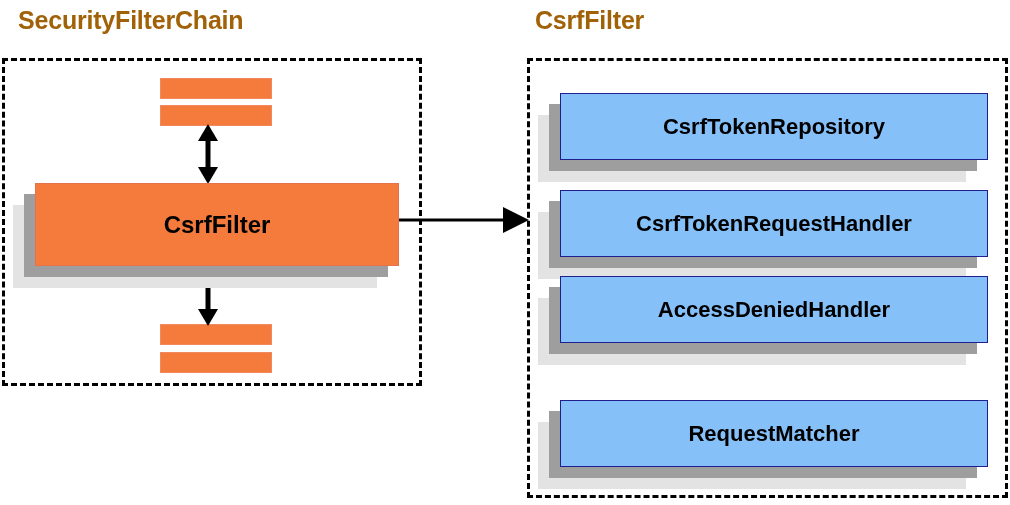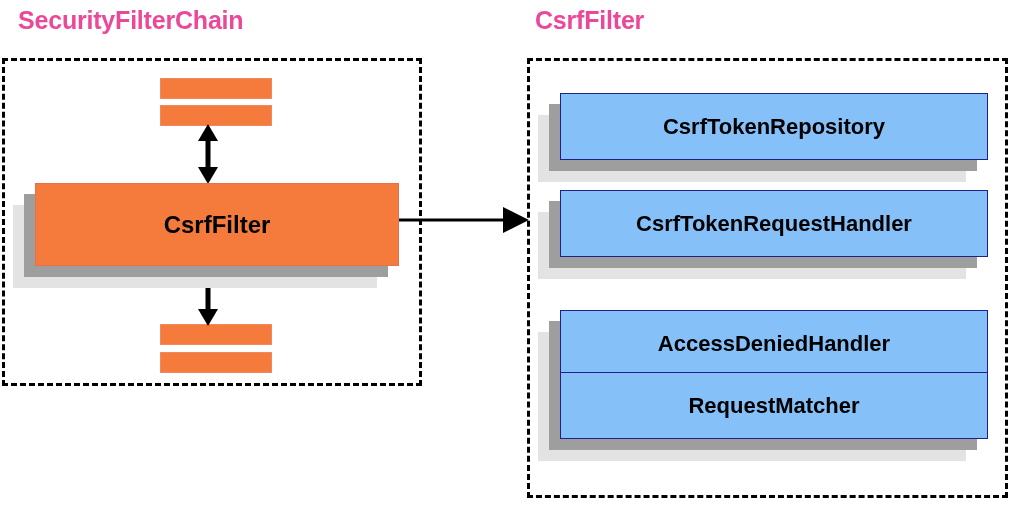--- a/index.html
+++ b/index.html
@@ -16,21 +16,21 @@
     height: 505px;
     background: #ffffff;
     overflow: hidden;
   }
 
   
   .panel-title {
     position: absolute;
     font-size: 25px;
     font-weight: bold;
-    color: #ec4899;
+    color: #a16207;
     letter-spacing: -0.2px;
     white-space: nowrap;
   }
   #title-left  { left: 18px;  top: 6px; }
   #title-right { left: 535px; top: 6px; }
 
   
   .dashed-box {
     position: absolute;
     border: 3px dashed #000000;
@@ -133,22 +133,22 @@
     justify-content: center;
   }
   .node-blue-wrap .node-label {
     font-size: 22px;
     font-weight: bold;
     color: #000000;
     white-space: nowrap;
   }
   #blue-0 { top: 93px; }
   #blue-1 { top: 190px; }
-  #blue-2 { top: 310px; }
-  #blue-3 { top: 372px; text-decoration: underline; }
+  #blue-2 { top: 276px; }
+  #blue-3 { top: 400px; text-decoration: underline; }
 
   
   .arrow-svg {
     position: absolute;
     overflow: visible;
   }
   #arrow-up    { left: 196px; top: 124px; }
   #arrow-down  { left: 196px; top: 266px; }
   #arrow-right { left: 399px; top: 208px; }
 </style>

